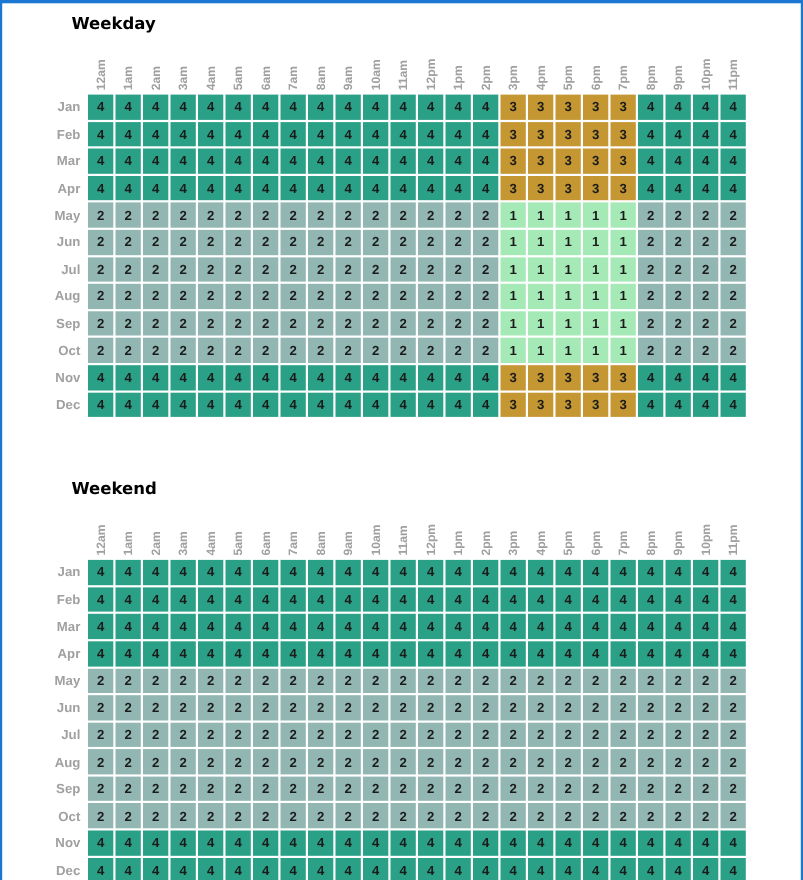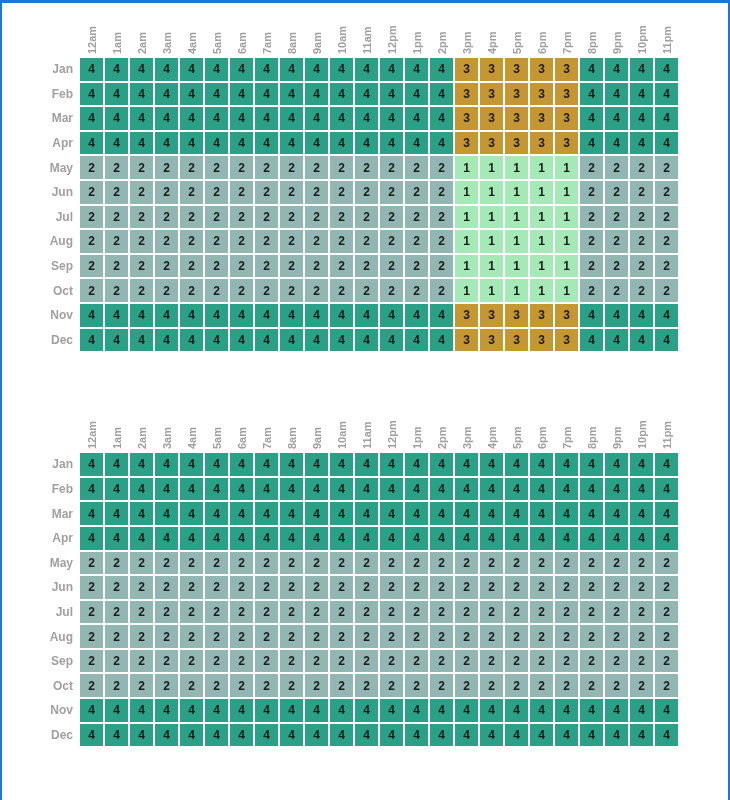--- a/index.html
+++ b/index.html
@@ -60,20 +60,21 @@
     justify-content: center;
     font-size: 12px;
     font-weight: bold;
     color: var(--c-num, #1b1b1b);
   }
 </style>
 </head>
 <body style="--frame: #1b78d2; --c-title: #000000; --c-axis: #a0a0a0; --c-num: #1b1b1b; background: rgb(255, 255, 255);">
 
 <section class="heatmap-section first">
+  <h2 class="hm-title">Weekday</h2>
   <div class="hm-grid">
       <div class="hm-corner"></div>
       <div class="hour-label">
         <span>12am</span>
       </div>
       <div class="hour-label">
         <span>1am</span>
       </div>
       <div class="hour-label">
         <span>2am</span>
@@ -438,20 +439,21 @@
       <div class="hm-cell" style="background: rgb(197, 151, 51);">3</div>
       <div class="hm-cell" style="background: rgb(197, 151, 51);">3</div>
       <div class="hm-cell" style="background: rgb(42, 161, 134);">4</div>
       <div class="hm-cell" style="background: rgb(42, 161, 134);">4</div>
       <div class="hm-cell" style="background: rgb(42, 161, 134);">4</div>
       <div class="hm-cell" style="background: rgb(42, 161, 134);">4</div>
     </div>
 </section>
 
 <section class="heatmap-section second">
+  <h2 class="hm-title">Weekend</h2>
   <div class="hm-grid">
       <div class="hm-corner"></div>
       <div class="hour-label">
         <span>12am</span>
       </div>
       <div class="hour-label">
         <span>1am</span>
       </div>
       <div class="hour-label">
         <span>2am</span>

